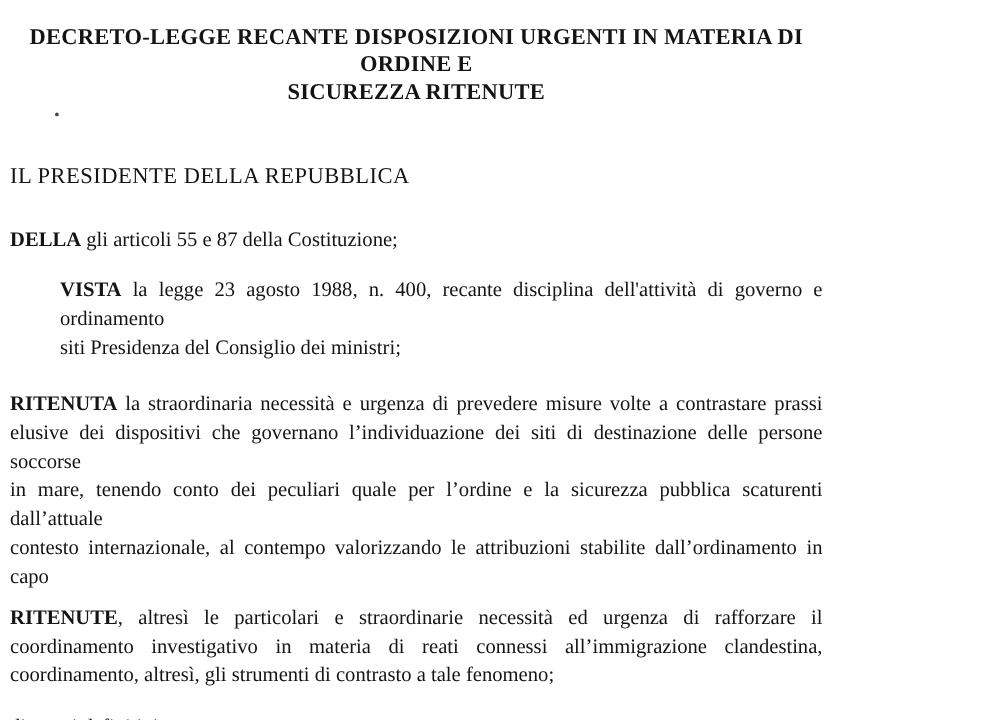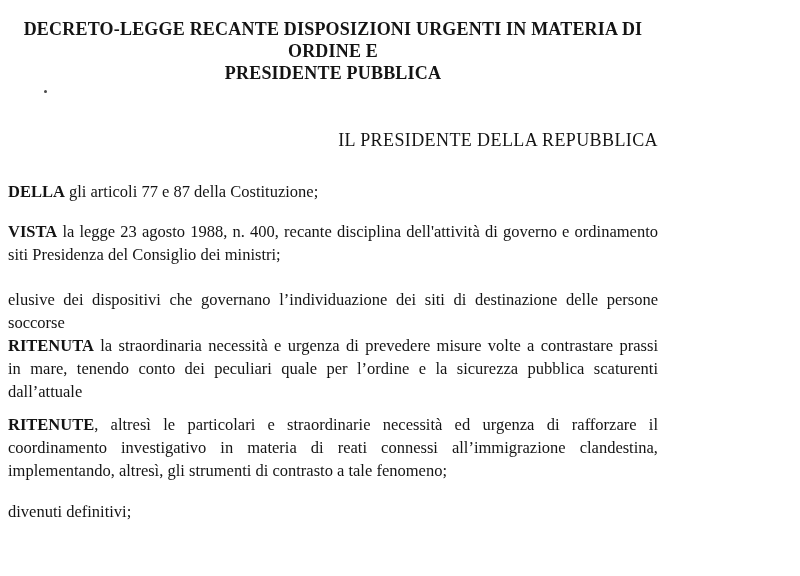--- a/index.html
+++ b/index.html
@@ -23,21 +23,21 @@
   }
   .title-line {
     text-align: center;
     font-weight: bold;
     font-size: 18px;
     line-height: 22px;
     letter-spacing: 0.2px;
   }
   .heading {
     margin-top: 45px;
-    text-align: right;
+    text-align: left;
     font-weight: normal;
     font-size: 18px;
     line-height: 22px;
     letter-spacing: 0.4px;
   }
   .para {
     font-size: 16.5px;
     line-height: 23px;
   }
   .para .line {
@@ -45,66 +45,67 @@
     text-align-last: justify;
   }
   .para .line.last {
     text-align: justify;
     text-align-last: auto;
   }
   .para b {
     font-weight: bold;
   }
   .p-visti       { margin-top: 29px; }
-  .p-vista       { margin-top: 17px; }
+  .p-vista       { margin-top: 17px; margin-left: 40px; }
   .p-ritenuta    { margin-top: 22px; }
   .p-ritenute    { margin-top: 10px; }
   .p-considerata { margin-top: 18px; }
   .speck {
     position: absolute;
     left: 44px;
     top: 90px;
     width: 3px;
     height: 3px;
     background: #4a4a4a;
     border-radius: 50%;
   }
 </style>
 </head>
 <body>
 
 <div class="page">
 
   <div class="title-block">
     <div class="title-line">DECRETO-LEGGE RECANTE DISPOSIZIONI URGENTI IN MATERIA DI ORDINE E</div>
-    <div class="title-line">PRESIDENTE PUBBLICA</div>
+    <div class="title-line">SICUREZZA RITENUTE</div>
   </div>
 
   <div class="speck"></div>
 
   <div class="heading">IL PRESIDENTE DELLA REPUBBLICA</div>
 
   <div class="para p-visti">
-      <div class="line last"><b>DELLA</b><span> gli articoli 77 e 87 della Costituzione;</span></div>
+      <div class="line last"><b>DELLA</b><span> gli articoli 55 e 87 della Costituzione;</span></div>
     </div>
 
   <div class="para p-vista">
       <div class="line"><b>VISTA</b><span> la legge 23 agosto 1988, n. 400, recante disciplina dell'attività di governo e ordinamento</span></div>
       <div class="line last">siti Presidenza del Consiglio dei ministri;</div>
     </div>
 
   <div class="para p-ritenuta">
+      <div class="line"><b>RITENUTA</b><span> la straordinaria necessità e urgenza di prevedere misure volte a contrastare prassi</span></div>
       <div class="line">elusive dei dispositivi che governano l’individuazione dei siti di destinazione delle persone soccorse</div>
-      <div class="line"><b>RITENUTA</b><span> la straordinaria necessità e urgenza di prevedere misure volte a contrastare prassi</span></div>
       <div class="line">in mare, tenendo conto dei peculiari quale per l’ordine e la sicurezza pubblica scaturenti dall’attuale</div>
+      <div class="line">contesto internazionale, al contempo valorizzando le attribuzioni stabilite dall’ordinamento in capo</div>
     </div>
 
   <div class="para p-ritenute">
       <div class="line"><b>RITENUTE</b><span>, altresì le particolari e straordinarie necessità ed urgenza di rafforzare il</span></div>
       <div class="line">coordinamento investigativo in materia di reati connessi all’immigrazione clandestina,</div>
-      <div class="line last">implementando, altresì, gli strumenti di contrasto a tale fenomeno;</div>
+      <div class="line last">coordinamento, altresì, gli strumenti di contrasto a tale fenomeno;</div>
     </div>
 
   <div class="para p-considerata">
       <div class="line last">divenuti definitivi;</div>
     </div>
 
 </div>
 
 </body></html>

